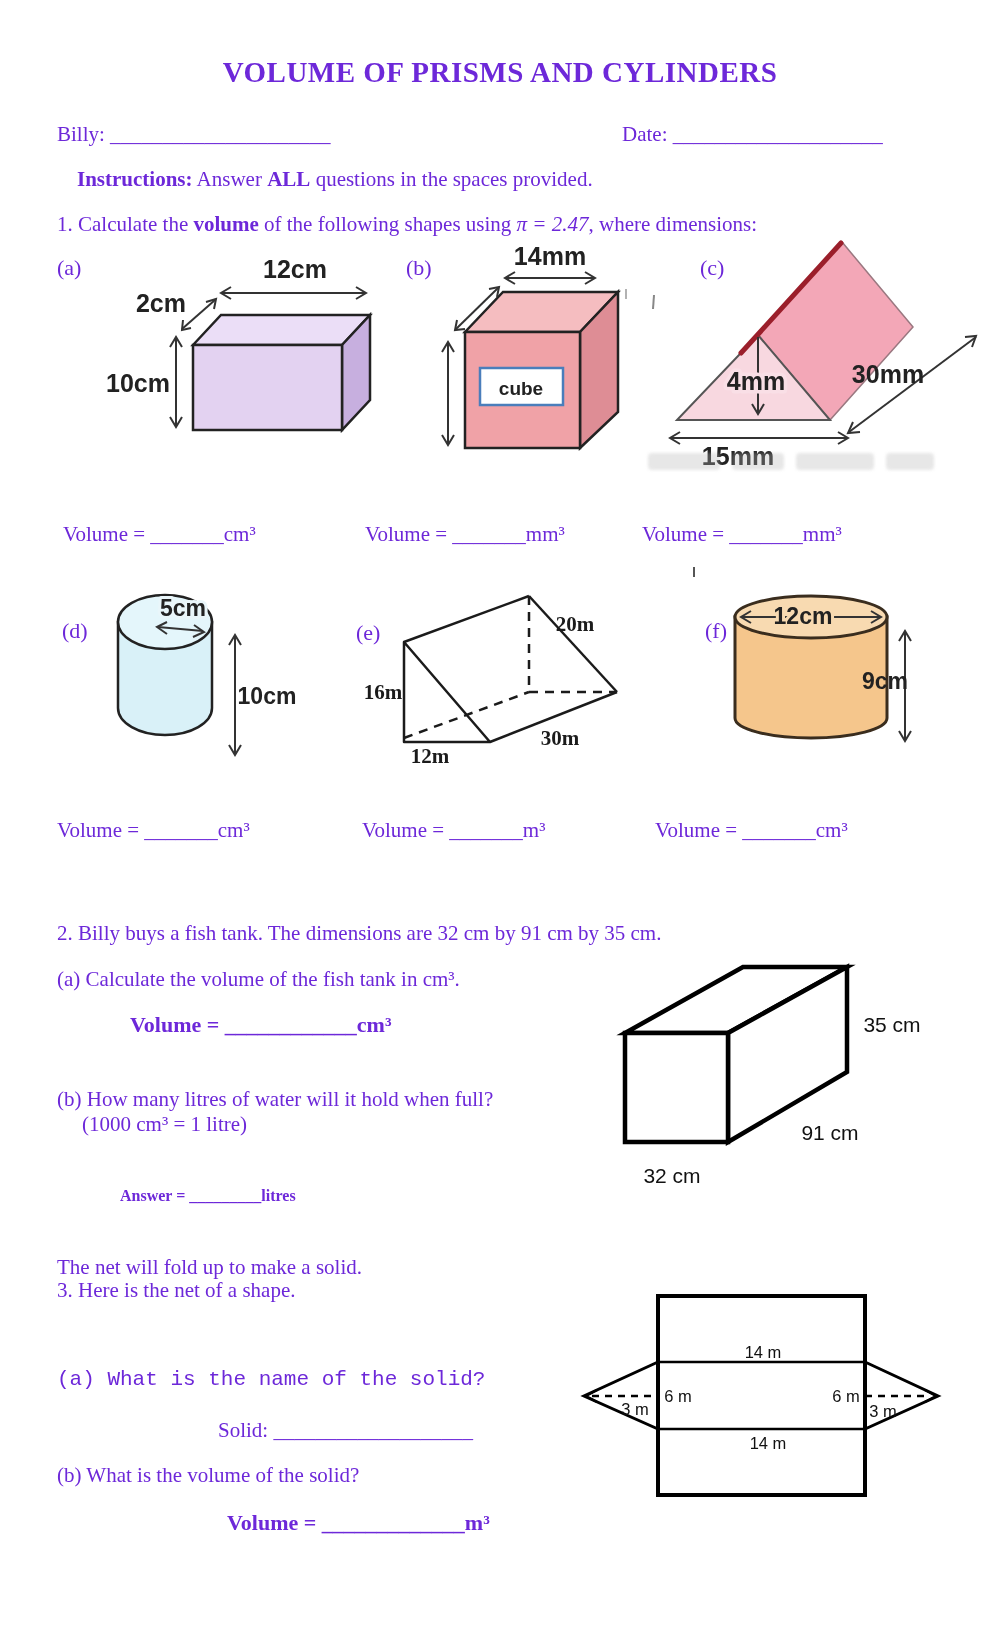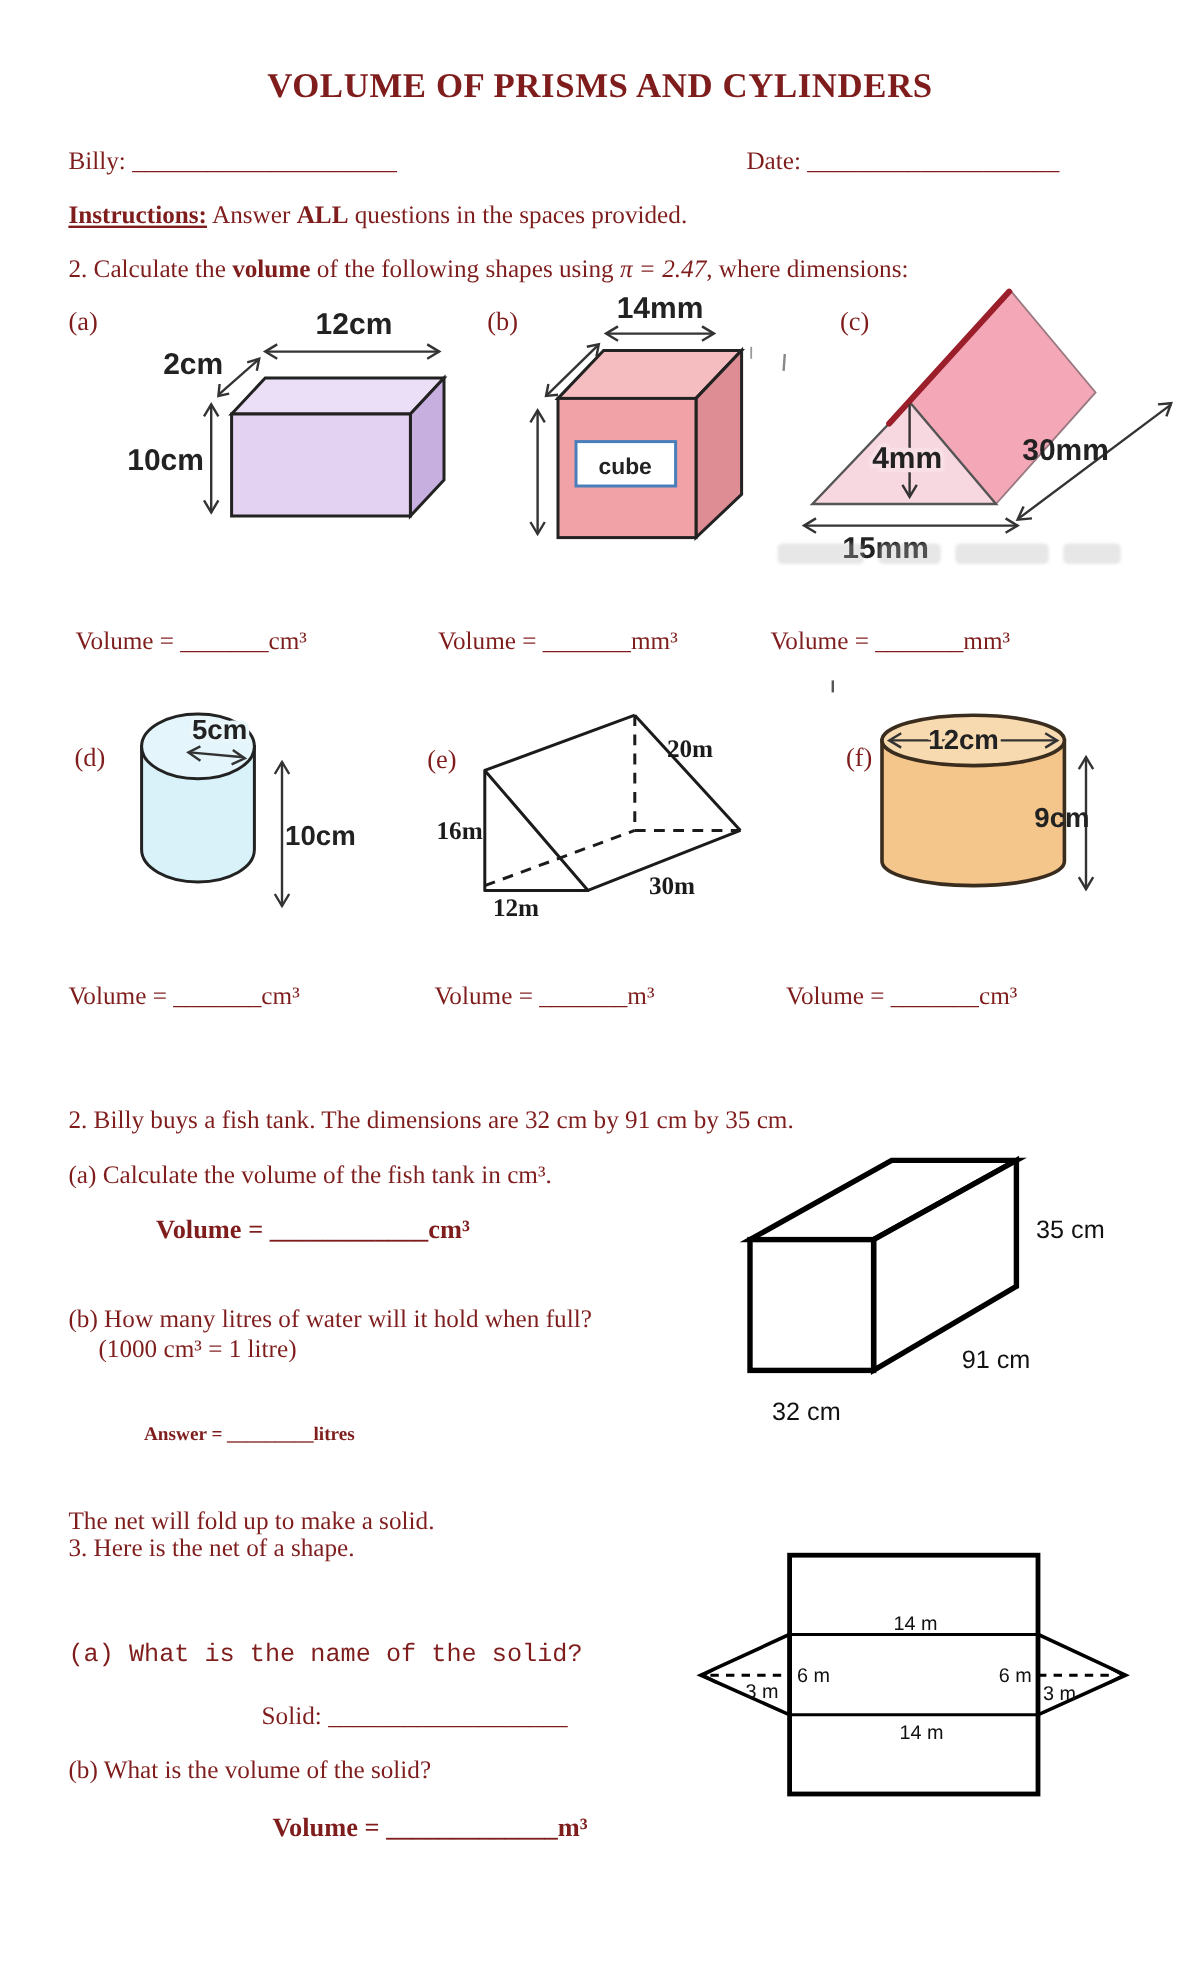--- a/index.html
+++ b/index.html
@@ -1,22 +1,22 @@
 <!DOCTYPE html>
 <html><head>
 <meta charset="utf-8">
 <style>
   html,body{margin:0;padding:0;background:#ffffff;}
   .page{position:relative;width:1000px;height:1643px;background:#ffffff;
-        font-family:"Liberation Serif",serif;color:#7f1d1d;overflow:hidden;}
+        font-family:"Liberation Serif",serif;color:#6d28d9;overflow:hidden;}
   .abs{position:absolute;}
   .t{font-size:21px;line-height:1.25;white-space:nowrap;}
   .b{font-weight:bold;}
   .i{font-style:italic;}
-  .ul{text-decoration:underline;}
+  .ul{margin-left:20px;}
   .tag{font-size:22px;}
   .title{font-size:29px;font-weight:bold;letter-spacing:.5px;text-align:center;width:100%;}
   .blank{white-space:pre;}
   svg{display:block;overflow:visible;}
   .dimA{font:bold 25px "Liberation Sans",sans-serif;fill:#222;}
   .dimD{font:bold 23px "Liberation Sans",sans-serif;fill:#222;}
   .dimE{font:bold 21px "Liberation Serif",serif;fill:#1b1b1b;}
   .tankL{font:21px "Liberation Sans",sans-serif;fill:#111;}
   .netL{font:16.5px "Liberation Sans",sans-serif;fill:#111;}
   .halo{paint-order:stroke;stroke-linejoin:round;}
@@ -37,21 +37,21 @@
   <div class="abs t" style="left:622px;top:121px;text-align:center;">
     <span>Date:</span>
     <span class="blank">____________________</span>
   </div>
 
   <div class="abs t" style="left:57px;top:166px;">
     <span class="b ul">Instructions:</span><span> Answer </span><span class="b">ALL</span><span> questions in the spaces provided.</span>
   </div>
 
   <div class="abs t" style="left:57px;top:211px;">
-    <span>2. Calculate the </span><span class="b">volume</span><span> of the following shapes using </span><span class="i">π = 2.47</span><span>, where dimensions:</span>
+    <span>1. Calculate the </span><span class="b">volume</span><span> of the following shapes using </span><span class="i">π = 2.47</span><span>, where dimensions:</span>
   </div>
 
   <div class="abs tag" style="left:57px;top:255px;">(a)</div>
   <div class="abs tag" style="left:406px;top:255px;">(b)</div>
   <div class="abs tag" style="left:700px;top:255px;">(c)</div>
   <div class="abs tag" style="left:62px;top:618px;">(d)</div>
   <div class="abs tag" style="left:356px;top:620px;">(e)</div>
   <div class="abs tag" style="left:705px;top:618px;">(f)</div>
 
   <svg class="abs" style="left:55px;top:232px;" width="335" height="218">

